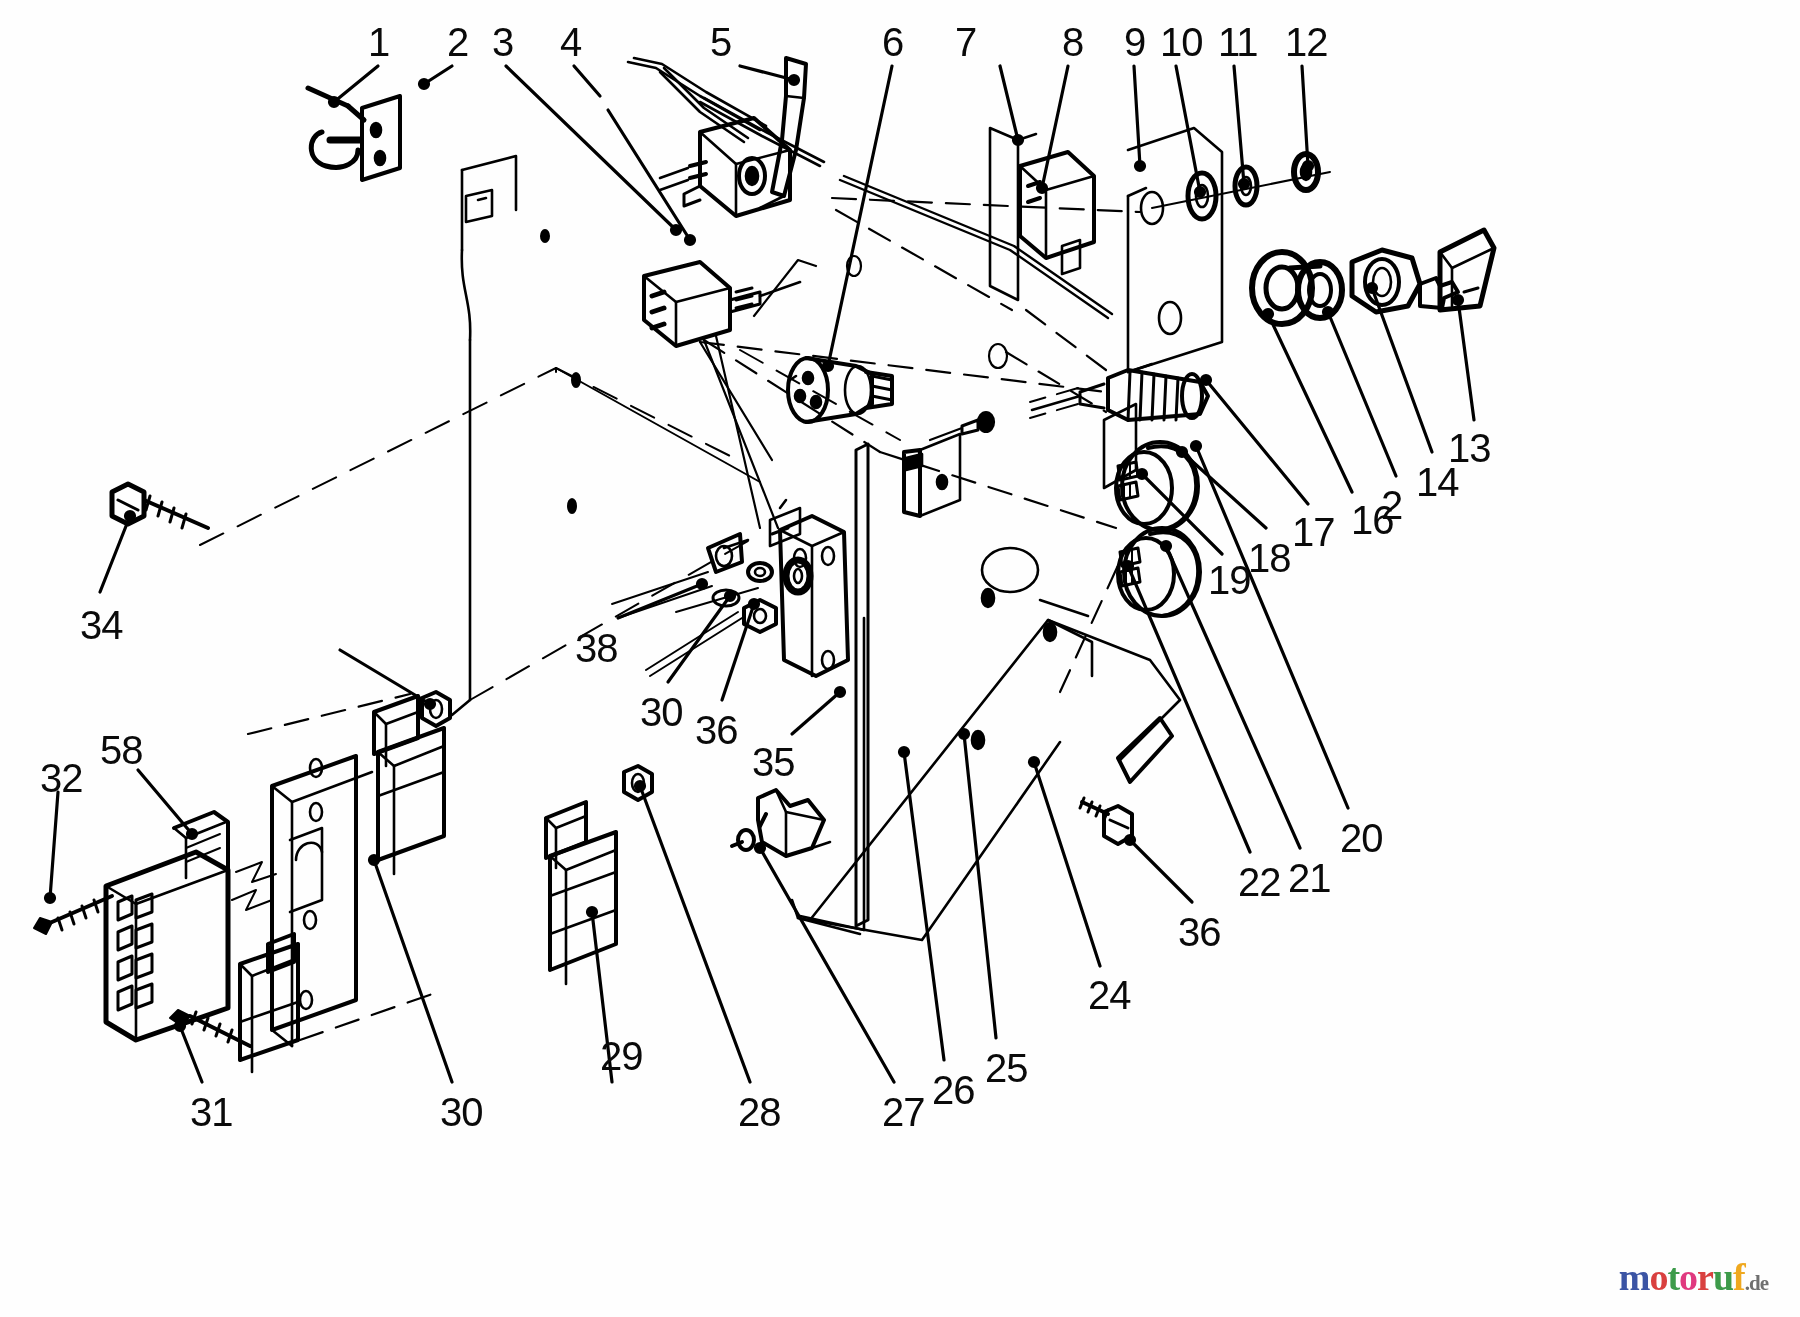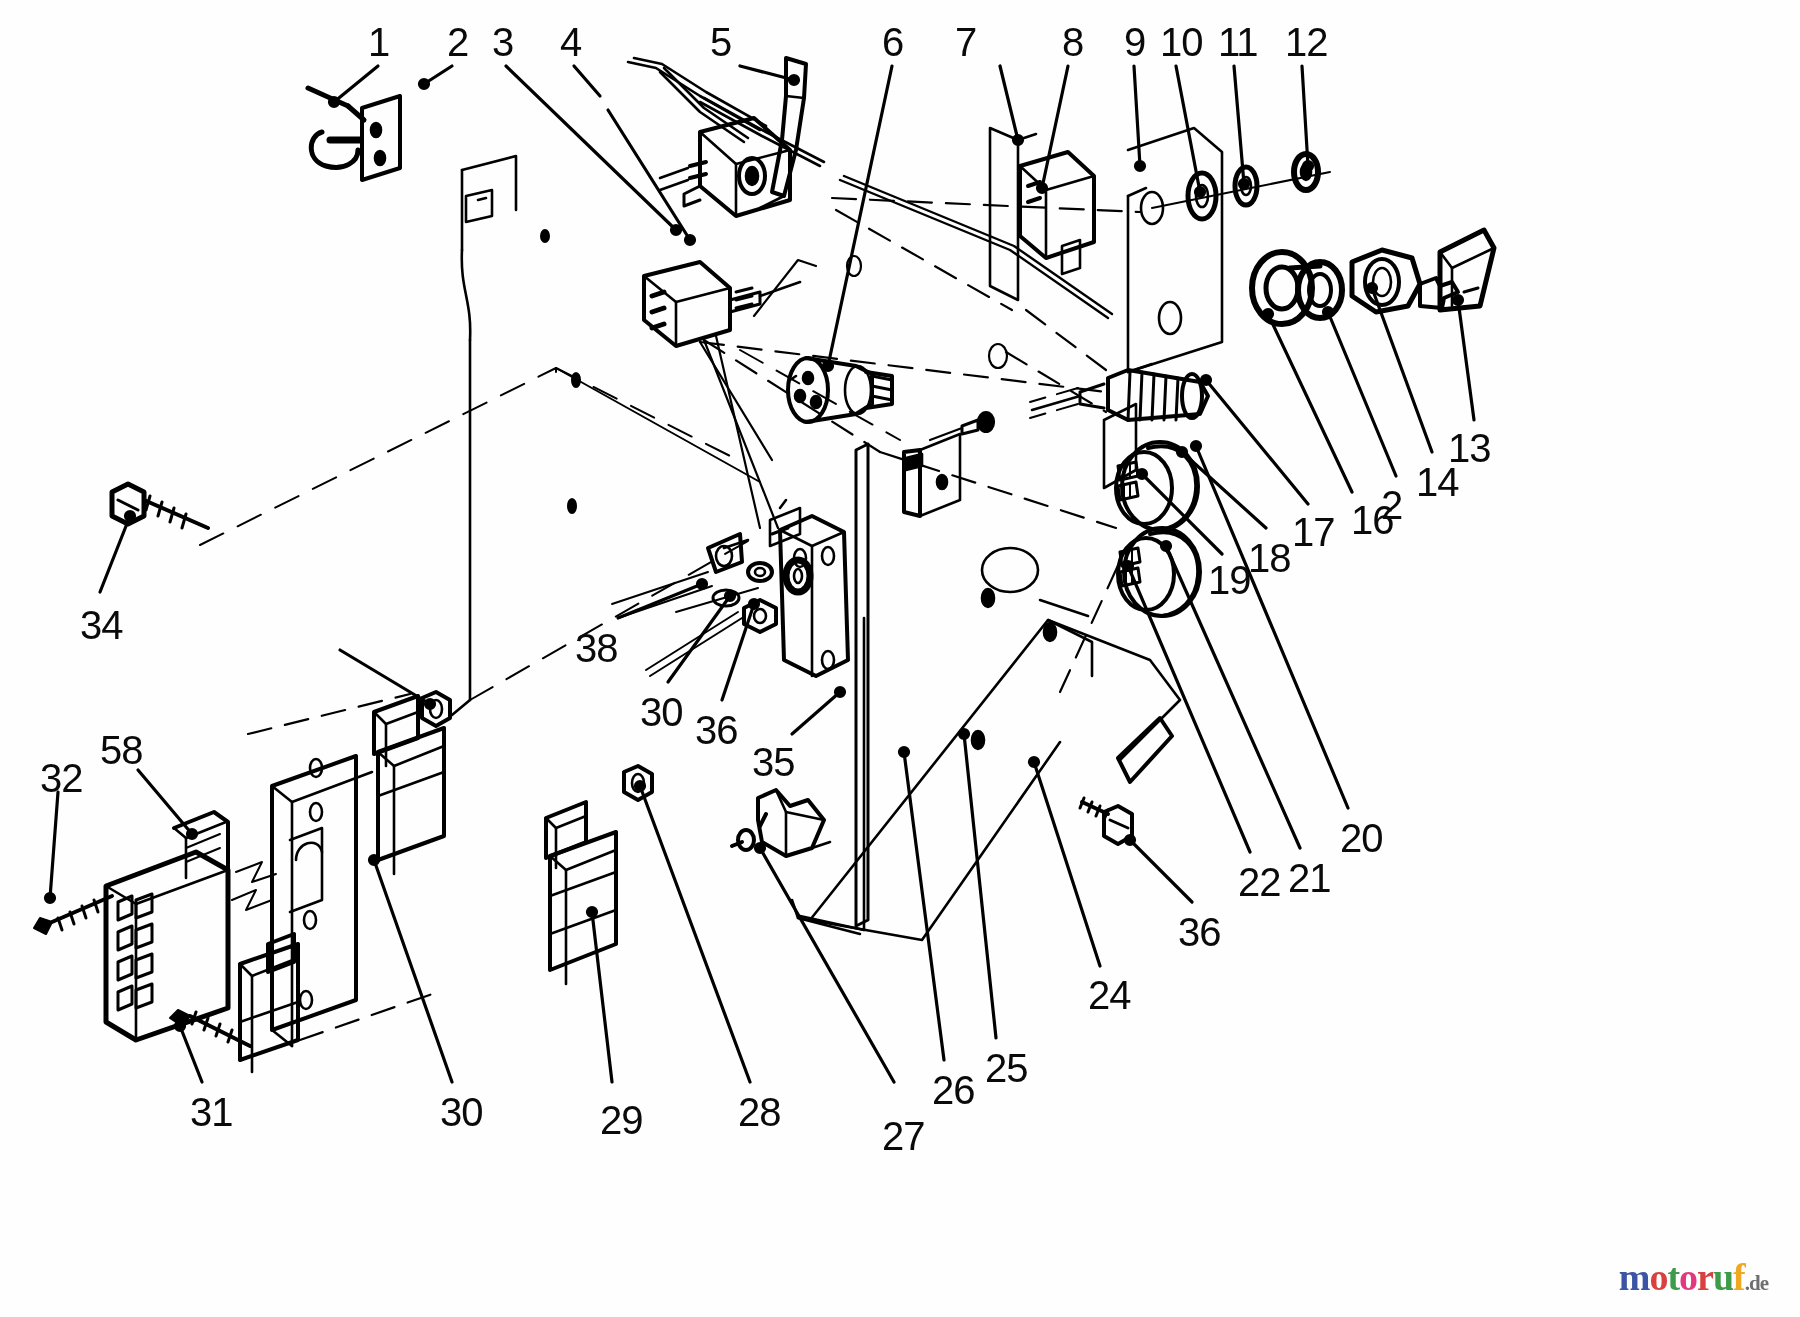--- a/index.html
+++ b/index.html
@@ -535,23 +535,23 @@
       <div class="callout" style="left: 1292px; top: 512px;">17</div>
       <div class="callout" style="left: 1248px; top: 538px;">18</div>
       <div class="callout" style="left: 1208px; top: 560px;">19</div>
       <div class="callout" style="left: 1340px; top: 818px;">20</div>
       <div class="callout" style="left: 1288px; top: 858px;">21</div>
       <div class="callout" style="left: 1238px; top: 862px;">22</div>
       <div class="callout" style="left: 1178px; top: 912px;">36</div>
       <div class="callout" style="left: 1088px; top: 975px;">24</div>
       <div class="callout" style="left: 985px; top: 1048px;">25</div>
       <div class="callout" style="left: 932px; top: 1070px;">26</div>
-      <div class="callout" style="left: 882px; top: 1092px; margin-top: 24px;">27</div>
+      <div class="callout" style="left: 882px; top: 1092px;">27</div>
       <div class="callout" style="left: 738px; top: 1092px;">28</div>
-      <div class="callout" style="left: 600px; top: 1100px;">29</div>
+      <div class="callout" style="left: 600px; top: 1036px;">29</div>
       <div class="callout" style="left: 440px; top: 1092px;">30</div>
       <div class="callout" style="left: 190px; top: 1092px;">31</div>
       <div class="callout" style="left: 40px; top: 758px;">32</div>
       <div class="callout" style="left: 100px; top: 730px;">58</div>
       <div class="callout" style="left: 80px; top: 605px;">34</div>
       <div class="callout" style="left: 752px; top: 742px;">35</div>
       <div class="callout" style="left: 695px; top: 710px;">36</div>
       <div class="callout" style="left: 640px; top: 692px;">30</div>
       <div class="callout" style="left: 575px; top: 628px;">38</div>
     </div>

